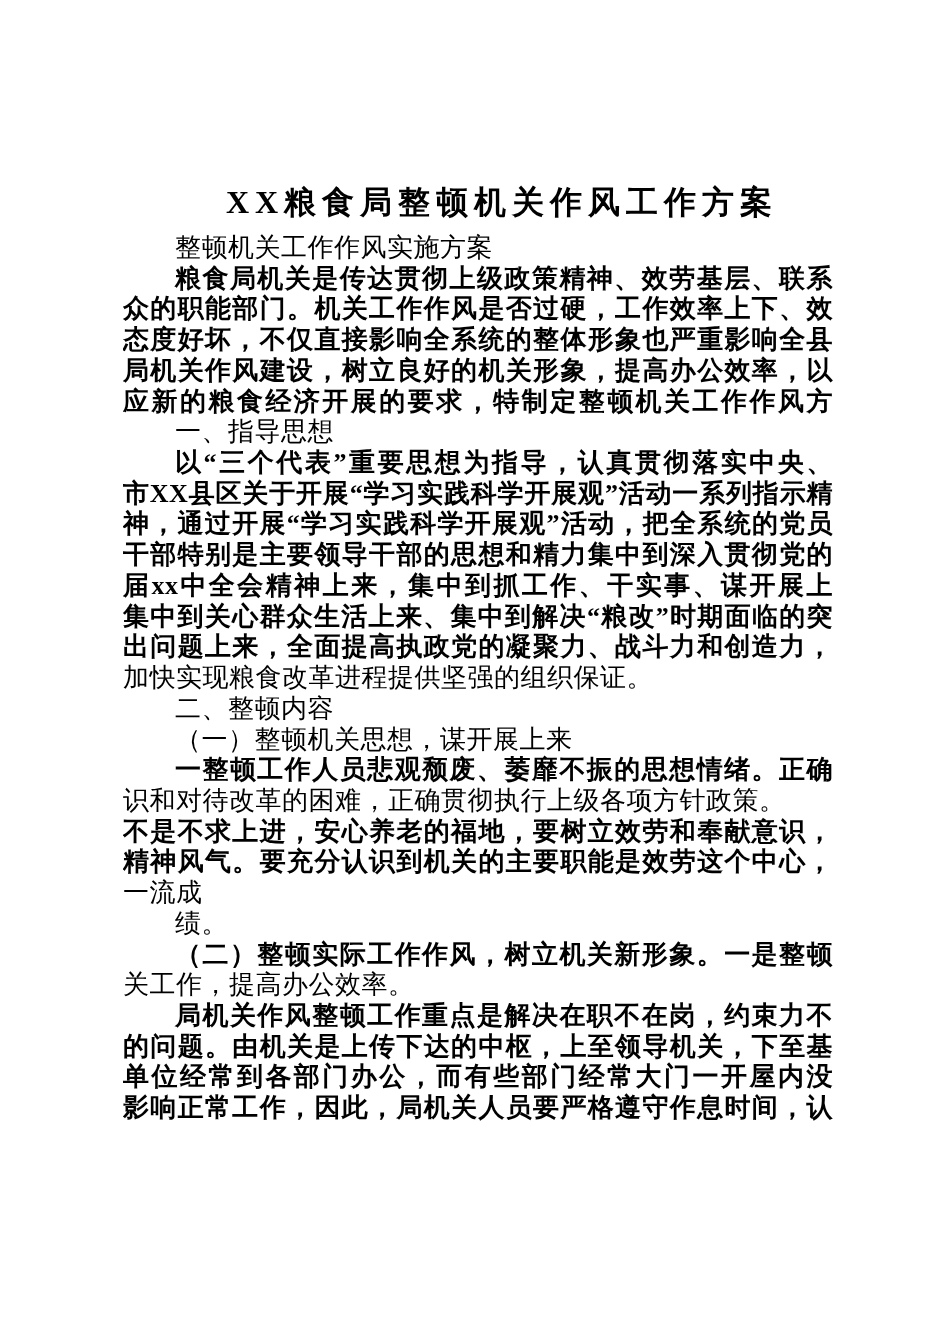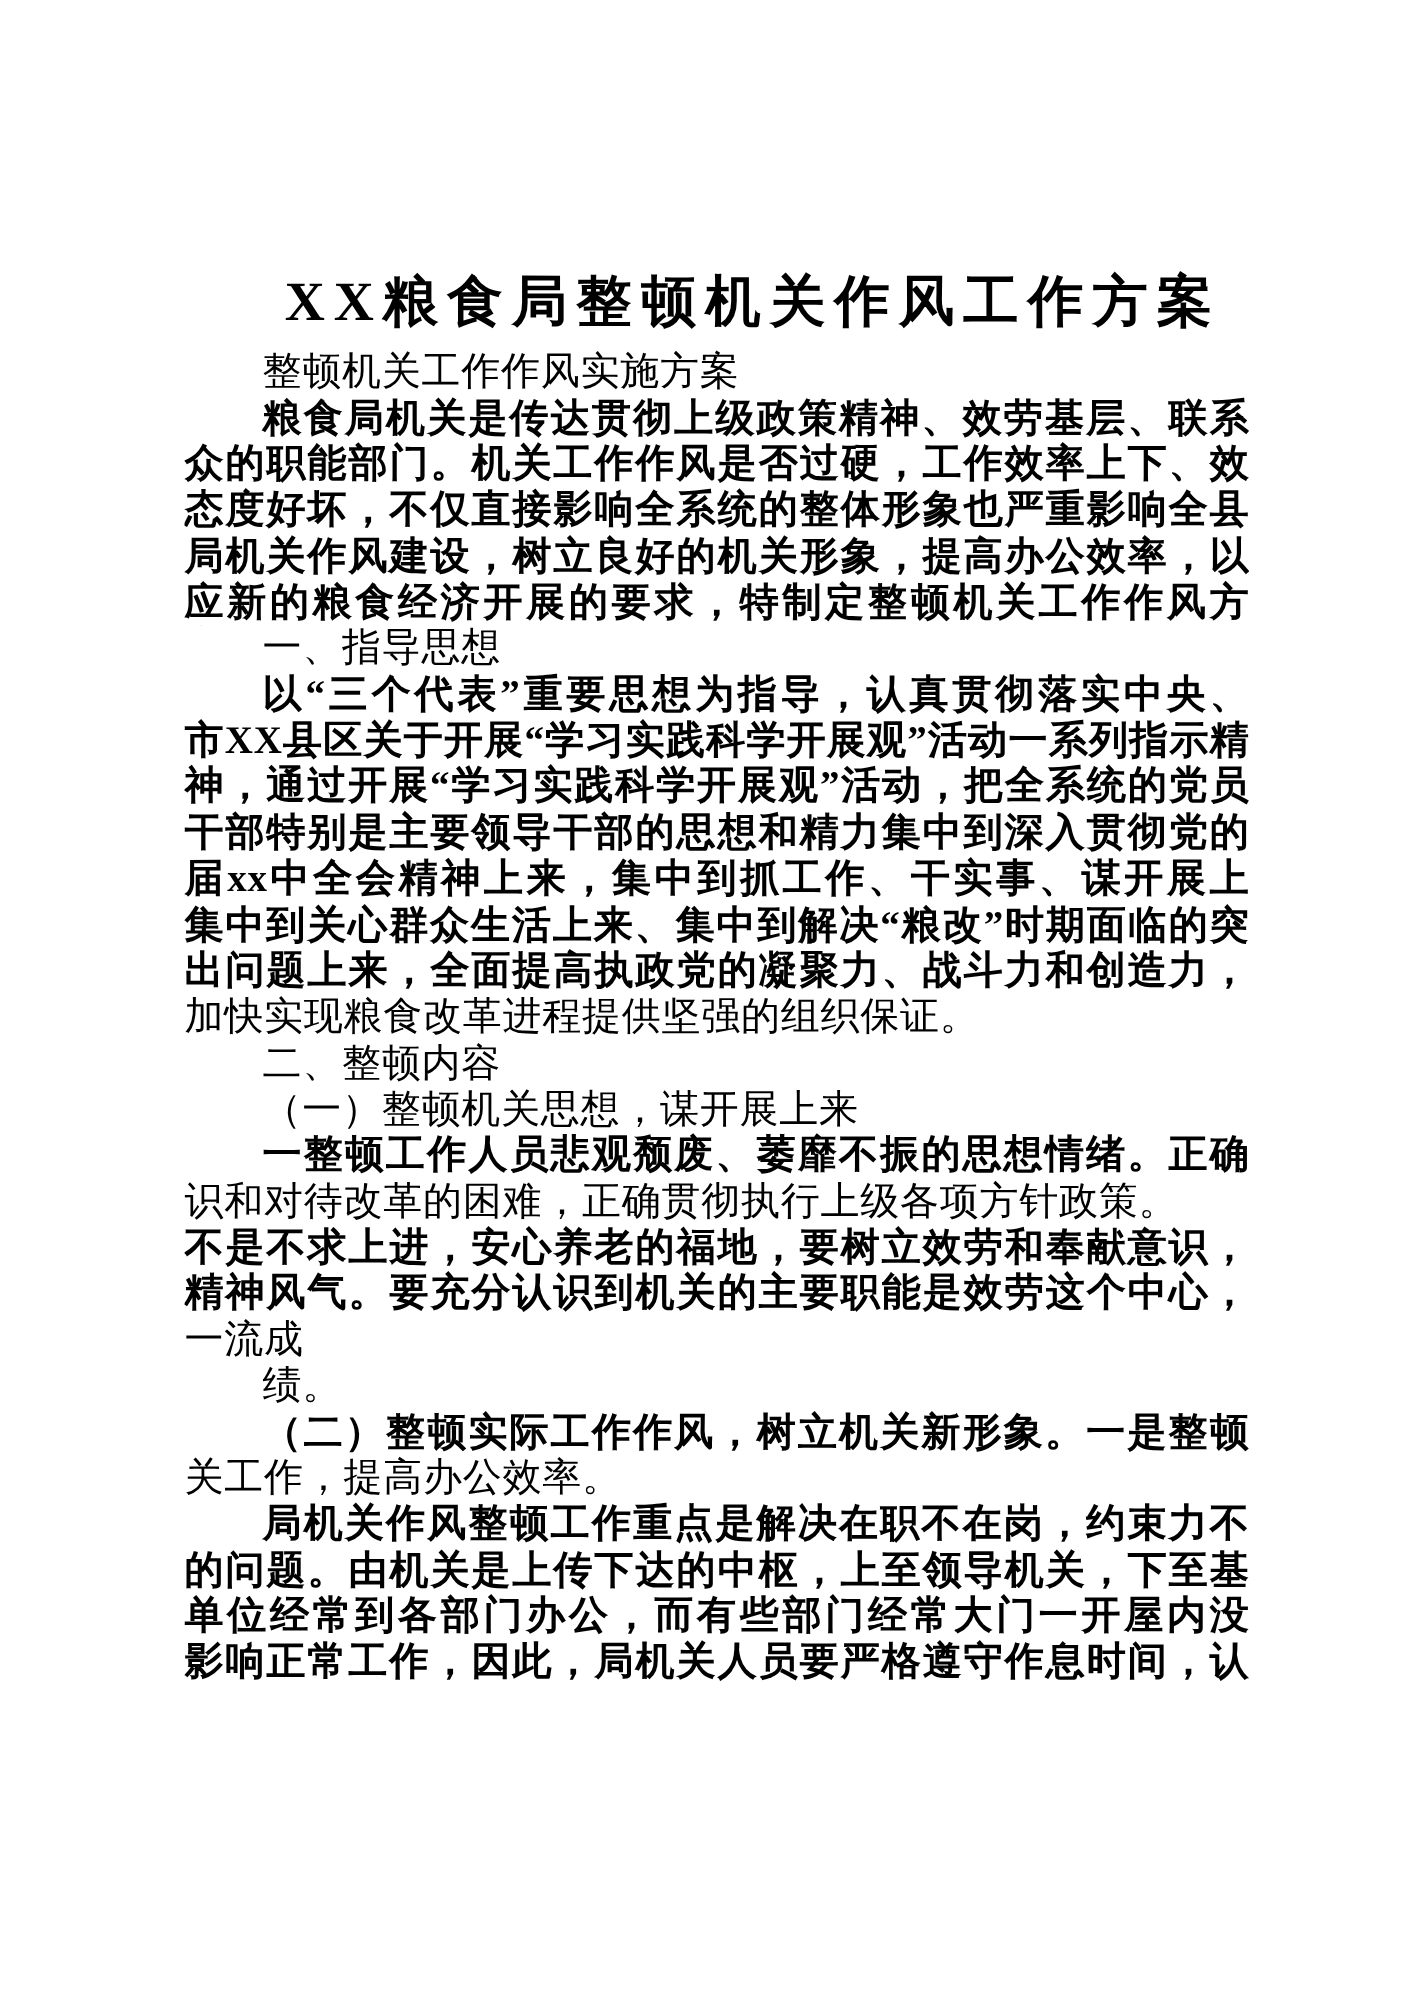--- a/index.html
+++ b/index.html
@@ -17,21 +17,21 @@
     color: #000000;
   }
   .content {
     position: absolute;
     left: 123px;
     top: 176px;
     width: 710px;
   }
   .title {
     margin: 4px 0 0 0;
-    font-size: 37px;
+    font-size: 32px;
     font-weight: bold;
     letter-spacing: 6px;
     line-height: 44px;
     text-align: center;
     text-indent: 48px;
     white-space: nowrap;
   }
   .doc-body {
     margin-top: 9px;
   }

